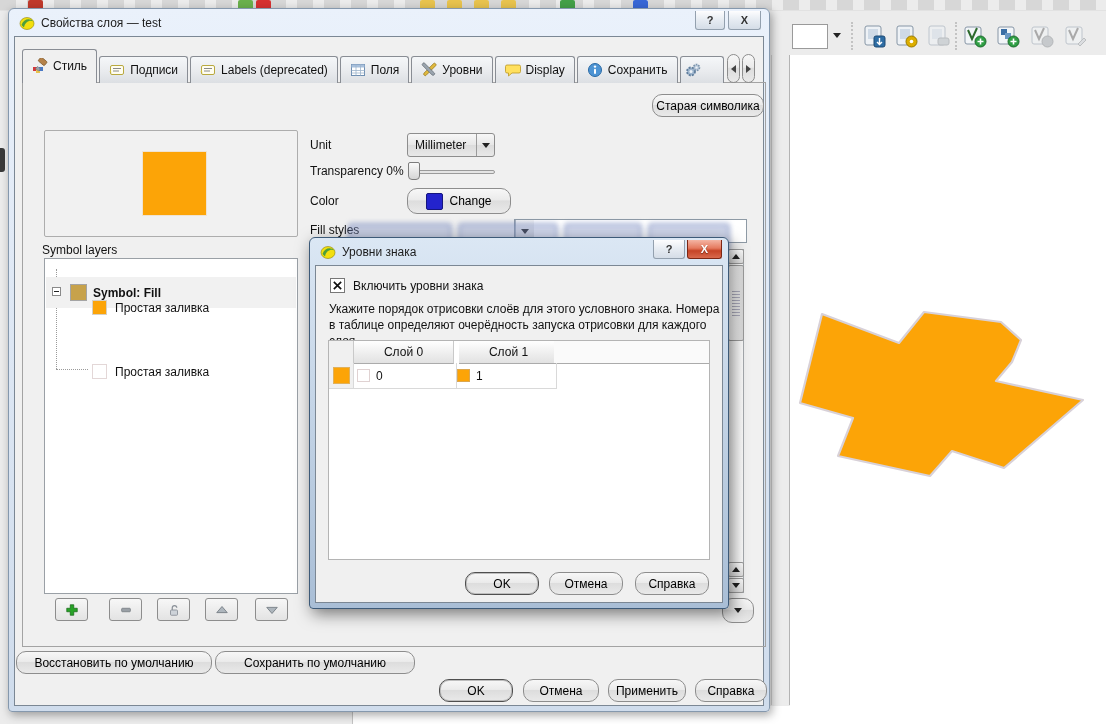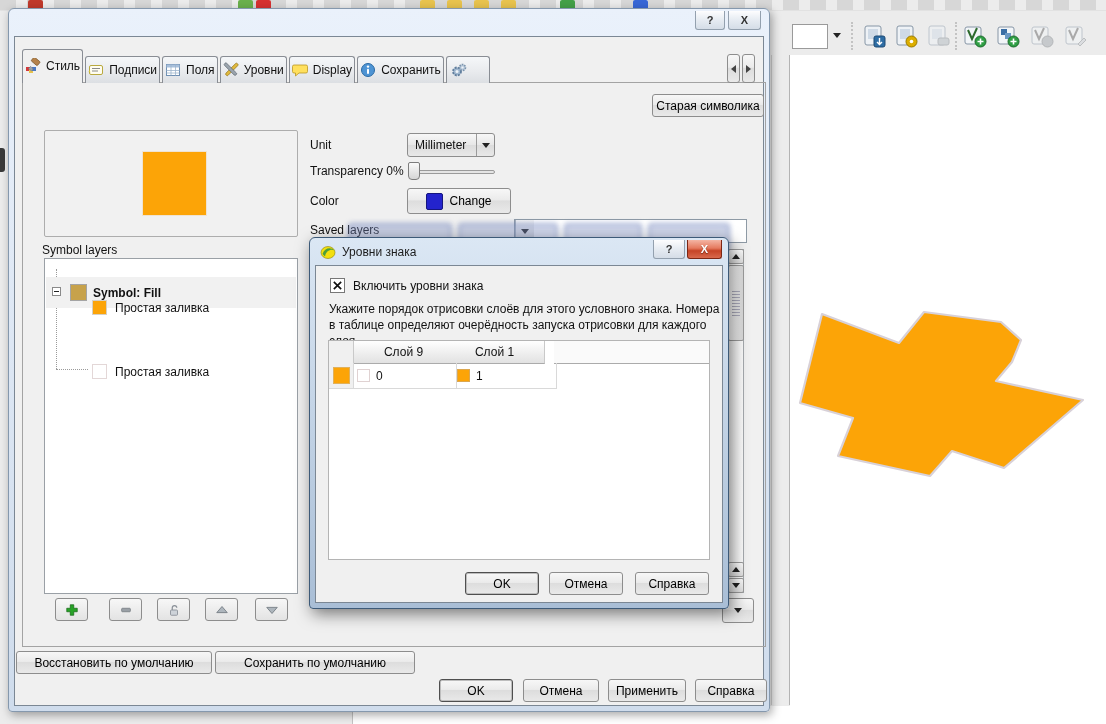--- a/index.html
+++ b/index.html
@@ -12,21 +12,21 @@
     background:repeating-linear-gradient(90deg,#d7d7d7 0 16px,#ececec 16px 27px);
     border-bottom:1px solid #e2e2e2;z-index:0}
   .strip-chip{position:absolute;top:0;height:10px;width:15px;border-radius:2px}
   .vline{width:1px;z-index:0}
   .canvas{background:#fff;z-index:0}
   .map-svg{left:0;top:0;width:1106px;height:724px;z-index:1;pointer-events:none}
   .tb-icon{width:24px;height:24px;z-index:0}
   .tb-sep{width:4px;height:28px;border-left:2px dotted #c3c3c3;z-index:0}
   
   .btn{background:linear-gradient(#f7f7f7,#ebebeb 45%,#dddddd 50%,#e9e9e9);
-       border:1px solid #8d8d8d;border-radius:3px;display:flex;align-items:center;
+       border:1px solid #8d8d8d;border-radius:10px;display:flex;align-items:center;
        justify-content:center;gap:6px;color:#000;cursor:default;box-sizing:border-box}
   .btn.default{border-color:#4f4f4f;box-shadow:inset 0 0 0 1px #bdbdbd}
   .combo{background:linear-gradient(#f7f7f7,#e7e7e7 50%,#dcdcdc 52%,#e8e8e8);
        border:1px solid #8d8d8d;border-radius:3px;display:flex;align-items:center;box-sizing:border-box}
   .combo .cval{flex:1;padding-left:7px;text-align:left}
   .combo .carr{width:17px;align-self:stretch;border-left:1px solid #9a9a9a;
        display:flex;align-items:center;justify-content:center}
   .combo-edit{background:#fff;border:1px solid #8e9aa5;display:flex;align-items:center;box-sizing:border-box}
   .combo-edit .carr{width:18px;align-self:stretch;border-left:1px solid #a9b2bb;
        background:linear-gradient(#f4f4f4,#dddddd);display:flex;align-items:center;justify-content:center}
@@ -47,21 +47,21 @@
   .cap-btn.red{background:linear-gradient(#f4b5a4,#e57a5f 45%,#c64426 60%,#d9694c);
        border-color:#7d2714;color:#fff;text-shadow:0 1px 1px rgba(0,0,0,.4)}
   #main-dialog{left:8px;top:8px;width:762px;height:704px;z-index:5;
        background:linear-gradient(#eaf1fb,#cfdcec);border:1px solid #8598ad;
        box-shadow:2px 3px 10px rgba(0,0,0,.35)}
   #levels-dialog{left:309px;top:237px;width:420px;height:372px;z-index:7;
        background:linear-gradient(#dbe7f4,#a9bed6);border:1px solid #3d5a78;
        box-shadow:3px 5px 16px rgba(0,0,0,.5)}
   
   .tabs{left:7px;top:15px;right:8px;height:31px;display:flex;align-items:flex-end;z-index:3}
-  .tab{height:26px;padding:0 2px;display:flex;align-items:center;gap:5px;margin-right:2px;
+  .tab{height:26px;padding:0 9px;display:flex;align-items:center;gap:5px;margin-right:2px;
        background:linear-gradient(#f5f7f9,#e9ebee 55%,#dcdfe3);border:1px solid #898d94;
        border-bottom:none;border-radius:3px 3px 0 0;white-space:nowrap}
   .tab.active{height:31px;background:#f0f0f0;z-index:4;padding-bottom:2px}
   .tab-frame{left:7px;top:45px;width:744px;height:565px;border:1px solid #a3a3a3;z-index:1}
   .icon16{width:16px;height:16px;flex:none}
   
   .preview{border:1px solid #adadad;border-radius:2px;background:#f1f1f1}
   .tree{background:#fff;border:1px solid #9aa0a6}
   .tree-row{position:absolute;left:1px;right:1px;height:31px;display:flex;align-items:center}
   .dot{border-color:#9a9a9a!important}
@@ -154,20 +154,27 @@
     <rect x="2" y="3" width="16" height="17" rx="2" fill="#f2f5f8" stroke="#8796a6"></rect>
     <path d="M5 6 l4 9 l5 -11" stroke="#5a5a5a" fill="none" stroke-width="2"></path>
     <path d="M14 20 l6 -6 l2 2 l-6 6 z" fill="#c7cdd2" stroke="#84898e"></path>
   </svg>
 
 <svg class="abs map-svg">
   <polygon fill="#fca407" stroke="#d8d1d8" stroke-width="2.2" stroke-linejoin="round" points="822,314 899,343 924,312 1001,322 1021,340 1012,362 996,381 1083,400 1004,468 952,451 930,476 838,456 853,418 800,403"></polygon>
 </svg>
 
 <div id="main-dialog" class="abs win">
+  <div class="titlebar">
+    <svg class="icon16" viewBox="0 0 16 16">
+        <ellipse cx="8" cy="8.5" rx="7" ry="6" fill="#f3df0e" stroke="#8d8200" stroke-width=".6"></ellipse>
+        <path d="M2.5 10 C4.5 3.5 11 2.5 14.5 6.5 C11 4.5 6 6.5 5 12.5 Z" fill="#4d9e3c"></path>
+      </svg>
+    <span class="title lbl">Свойства слоя — test</span>
+  </div>
   <div class="cap-btn abs" style="top:2px;right:44px;width:30px">?</div>
   <div class="cap-btn abs" style="top:2px;right:8px;width:33px">X</div>
 
   <div class="client">
 
     <div class="abs tabs">
       <div class="tab active">
         <svg class="icon16" viewBox="0 0 16 16">
             <rect x="1" y="9" width="4" height="4" fill="#d4383a"></rect>
             <rect x="4" y="11" width="4" height="4" fill="#e8c34e"></rect>
@@ -177,20 +184,28 @@
           </svg>
         <span class="lbl">Стиль</span>
       </div>
       <div class="tab">
         <svg class="icon16" viewBox="0 0 16 16">
             <rect x="1.5" y="3.5" width="13" height="9" rx="1.5" fill="#fffdf0" stroke="#b9a93f"></rect>
             <path d="M4 6.5 h8 M4 9 h6" stroke="#8a8a8a" stroke-width="1"></path>
             <path d="M1.5 8 l-1 2 l2 .5 z" fill="#d8c43e"></path>
           </svg>
         <span class="lbl">Подписи</span>
+      </div>
+      <div class="tab">
+        <svg class="icon16" viewBox="0 0 16 16">
+            <rect x="1.5" y="3.5" width="13" height="9" rx="1.5" fill="#fffdf0" stroke="#b9a93f"></rect>
+            <path d="M4 6.5 h8 M4 9 h6" stroke="#8a8a8a" stroke-width="1"></path>
+            <path d="M1.5 8 l-1 2 l2 .5 z" fill="#d8c43e"></path>
+          </svg>
+        <span class="lbl">Labels (deprecated)</span>
       </div>
       <div class="tab">
         <svg class="icon16" viewBox="0 0 16 16">
             <rect x="1.5" y="2.5" width="13" height="11" fill="#fff" stroke="#6f8fb2"></rect>
             <rect x="1.5" y="2.5" width="13" height="3" fill="#a8c0dc"></rect>
             <path d="M1.5 8.5 h13 M1.5 11 h13 M6 2.5 v11 M10.5 2.5 v11" stroke="#9db4cc" stroke-width=".8"></path>
           </svg>
         <span class="lbl">Поля</span>
       </div>
       <div class="tab">
@@ -301,21 +316,21 @@
     <div class="abs lbl" style="left:295px;top:127px">Transparency 0%</div>
     <div class="abs" style="left:402px;top:133px;width:78px;height:4px;background:#e4e4e4;border:1px solid #9a9a9a;border-radius:2px"></div>
     <div class="abs" style="left:393px;top:125px;width:12px;height:18px;background:linear-gradient(#fafafa,#d6d6d6);border:1px solid #7d7d7d;border-radius:2px 2px 4px 4px"></div>
 
     <div class="abs lbl" style="left:295px;top:157px">Color</div>
     <div class="abs btn" style="left:392px;top:151px;width:104px;height:26px">
       <span style="width:15px;height:15px;background:#2323cd;border:1px solid #15157f;border-radius:2px"></span>
       <span class="lbl">Change</span>
     </div>
 
-    <div class="abs lbl" style="left:295px;top:186px">Saved layers</div>
+    <div class="abs lbl" style="left:295px;top:186px">Fill styles</div>
     <div class="abs combo-edit" style="left:499px;top:182px;width:233px;height:24px">
       <span class="cval"></span>
       <span class="carr">
           <span class="tri-dn"></span>
         </span>
     </div>
 
     <div class="abs sb" style="left:713px;top:212px;width:16px;height:344px"></div>
     <div class="abs sb-btn" style="left:713px;top:212px;width:16px;height:15px">
         <span class="tri-up"></span>
@@ -368,22 +383,22 @@
             <path d="M2 2 L10 10 M10 2 L2 10" stroke="#111" stroke-width="1.8"></path>
           </svg>
       </span>
       <span class="lbl">Включить уровни знака</span>
     </div>
 
     <div class="abs" style="left:13px;top:35px;width:392px;line-height:16px">Укажите порядок отрисовки слоёв для этого условного знака. Номера в таблице определяют очерёдность запуска отрисовки для каждого слоя.</div>
 
     <div class="abs ltable" style="left:12px;top:74px;width:382px;height:220px">
       <div class="hcell" style="left:0;width:24px;background:#f0f0f0"></div>
-      <div class="hcell" style="left:25px;width:99px">Слой 9</div>
-      <div class="hcell" style="left:116px;width:99px">Слой 1</div>
+      <div class="hcell" style="left:25px;width:99px">Слой 0</div>
+      <div class="hcell" style="left:130px;width:99px">Слой 1</div>
       <div class="hcell" style="left:225px;width:155px;border-right:none;background:#fafafa"></div>
       <div class="dcell" style="left:0;width:24px;background:#f0f0f0;justify-content:center;padding-left:0">
         <span class="swatch" style="width:17px;height:17px;background:#fca407;border:1px solid #e0b15c"></span>
       </div>
       <div class="dcell" style="left:25px;width:99px">
         <span class="swatch" style="width:13px;height:13px;background:#fff;border:1px solid #e0d2d2"></span>
         <span>0</span>
       </div>
       <div class="dcell" style="left:125px;width:99px">
         <span class="swatch" style="width:13px;height:13px;background:#fca407;border:1px solid #dca74e"></span>

